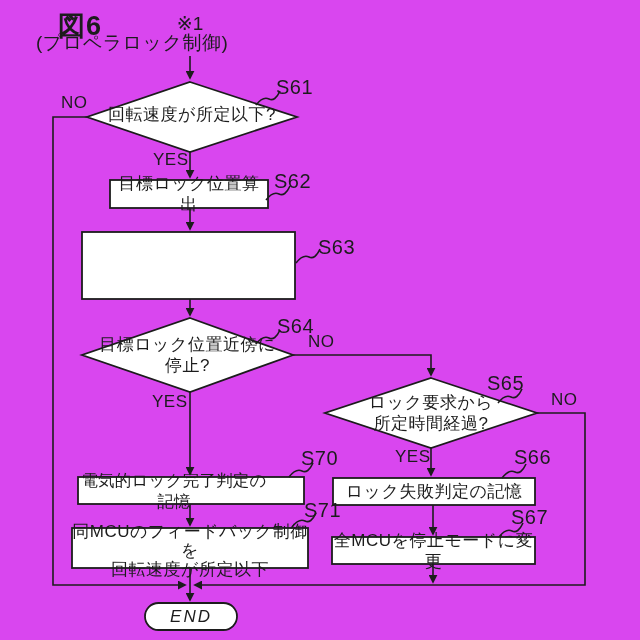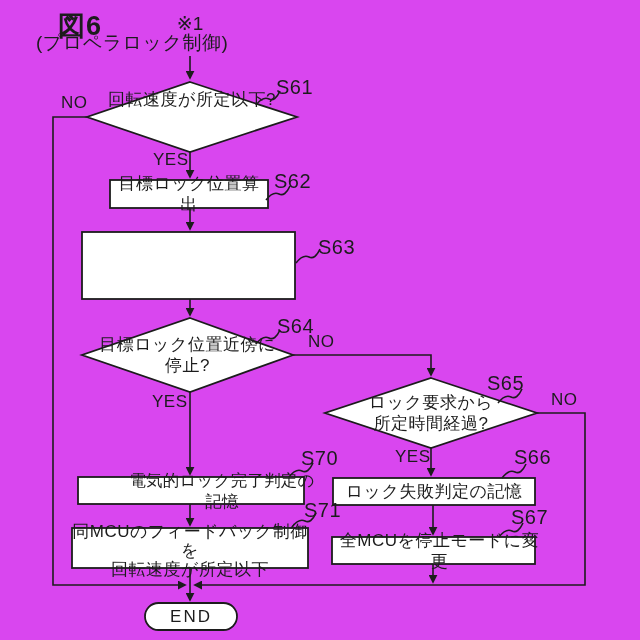--- a/index.html
+++ b/index.html
@@ -8,21 +8,21 @@
     font-family:"Liberation Sans","DejaVu Sans",sans-serif;color:#1c1c1c;
   }
   .stage svg{position:absolute;left:0;top:0;z-index:0;}
   .txt{position:absolute;z-index:1;display:flex;align-items:center;justify-content:center;
        text-align:center;font-size:17px;line-height:21px;letter-spacing:0.5px;color:#1c1c1c;}
   .fig-title{position:absolute;z-index:1;left:58px;top:8px;font-size:27px;font-weight:bold;letter-spacing:1px;}
   .ref-note{position:absolute;z-index:1;left:150px;top:12px;width:80px;text-align:center;font-size:19px;}
   .subtitle{position:absolute;z-index:1;left:36px;top:30px;width:304px;text-align:left;font-size:19px;letter-spacing:0.5px;}
   .step-lbl{position:absolute;z-index:1;font-size:20px;letter-spacing:0.5px;}
   .branch{position:absolute;z-index:1;font-size:17px;font-weight:500;letter-spacing:0.5px;}
-  .end-text{letter-spacing:2px;font-size:17px;}
+  .end-text{letter-spacing:2px;font-size:17px;font-style:italic;}
   .small{font-size:16.5px;letter-spacing:0.2px;}
 </style>
 </head>
 <body>
 
 <div class="stage">
 
   <svg width="640" height="640" viewBox="0 0 640 640">
     <defs>
       <marker id="ah" viewBox="0 0 10 10" refX="8" refY="5" markerWidth="9" markerHeight="9" orient="auto-start-reverse" markerUnits="userSpaceOnUse">
@@ -69,43 +69,43 @@
       <path d="M499,537 q7,-9 13,-6 q6,3 11,-8"></path>
       <path d="M289,477 q7,-9 13,-6 q6,3 11,-8"></path>
       <path d="M292,527 q7,-9 13,-6 q6,3 11,-8"></path>
     </g>
   </svg>
 
   <div class="fig-title">図6</div>
   <div class="ref-note">※1</div>
   <div class="subtitle">(プロペラロック制御)</div>
 
-  <div class="txt" style="left:87px;top:64px;width:210px;height:70px;">回転速度が所定以下?</div>
+  <div class="txt" style="left:87px;top:79px;width:210px;height:70px;">回転速度が所定以下?</div>
   <div class="txt" style="left:110px;top:180px;width:158px;height:28px;">目標ロック位置算出</div>
   <div class="txt" style="left:325px;top:378px;width:212px;height:70px;">
     <div>
       <div>ロック要求から</div>
       <div>所定時間経過?</div>
     </div>
   </div>
   <div class="txt" style="left:82px;top:318px;width:211px;height:74px;">
     <div>
       <div>目標ロック位置近傍に</div>
       <div>停止?</div>
     </div>
   </div>
-  <div class="txt small" style="left:78px;top:477px;width:192px;height:27px;padding-left:48px;">電気的ロック完了判定の記憶</div>
+  <div class="txt small" style="left:78px;top:477px;width:192px;height:27px;">電気的ロック完了判定の記憶</div>
   <div class="txt" style="left:72px;top:528px;width:236px;height:44px;line-height:19px;">
     <div>
       <div>同MCUのフィードバック制御を</div>
       <div>回転速度が所定以下</div>
     </div>
   </div>
   <div class="txt" style="left:333px;top:478px;width:202px;height:27px;">ロック失敗判定の記憶</div>
-  <div class="txt" style="left:332px;top:537px;width:203px;height:27px;padding-left:6px;">全MCUを停止モードに変更</div>
+  <div class="txt" style="left:332px;top:537px;width:203px;height:27px;">全MCUを停止モードに変更</div>
   <div class="txt end-text" style="left:145px;top:603px;width:92px;height:27px;">END</div>
 
   <div class="step-lbl" style="left:276px;top:76px;">S61</div>
   <div class="step-lbl" style="left:274px;top:170px;">S62</div>
   <div class="step-lbl" style="left:318px;top:236px;">S63</div>
   <div class="step-lbl" style="left:277px;top:315px;text-align:center;">S64</div>
   <div class="step-lbl" style="left:487px;top:372px;">S65</div>
   <div class="step-lbl" style="left:514px;top:446px;">S66</div>
   <div class="step-lbl" style="left:511px;top:506px;">S67</div>
   <div class="step-lbl" style="left:301px;top:447px;">S70</div>

